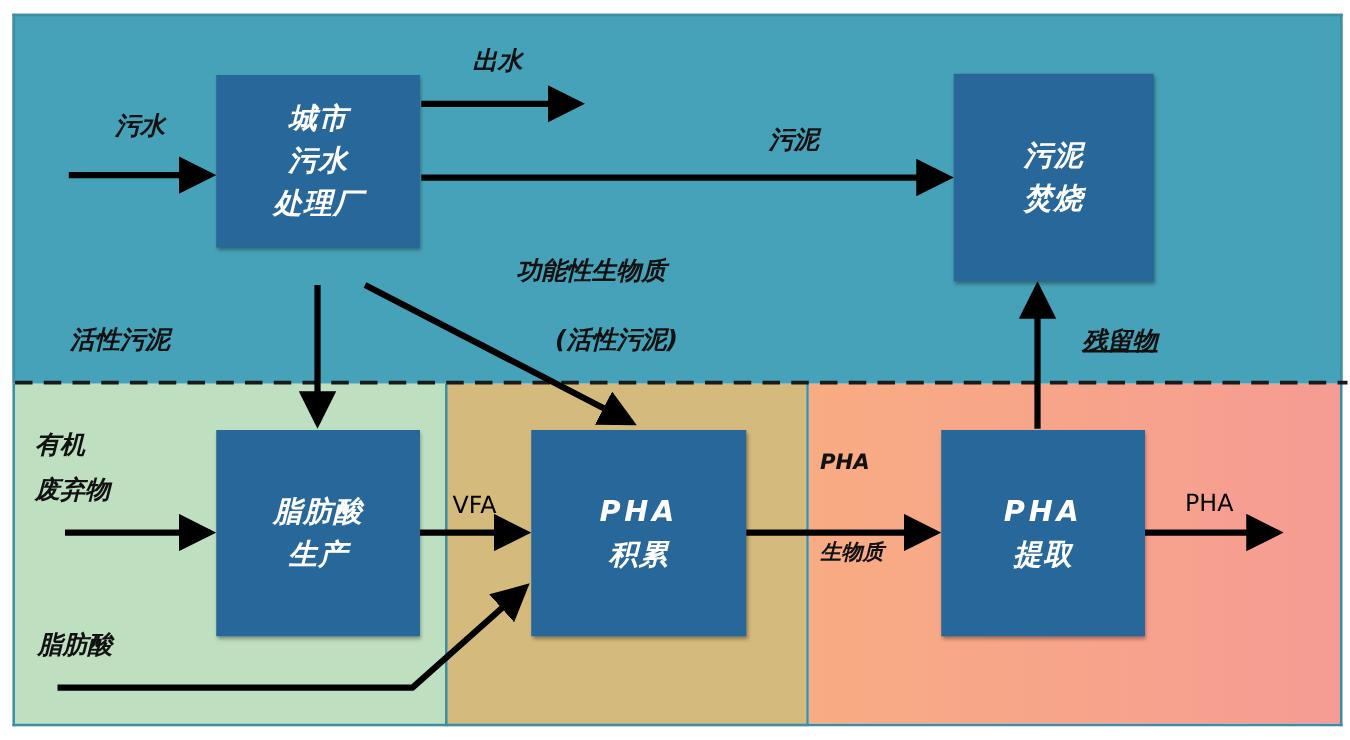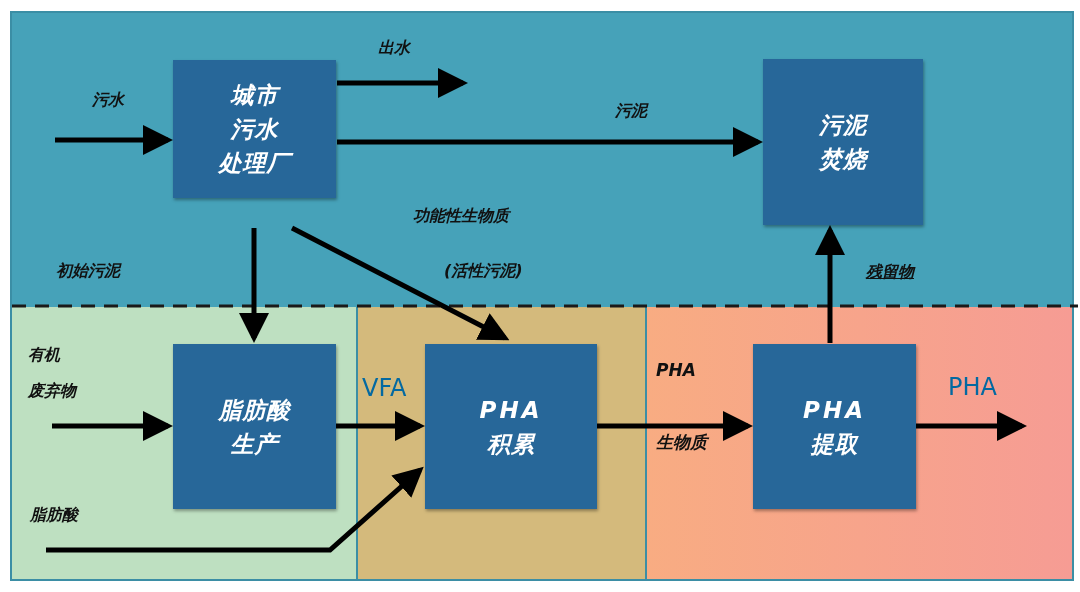--- a/index.html
+++ b/index.html
@@ -9,23 +9,23 @@
   #zone-top { left:10px; top:11px; width:1064px; height:296px; background:#46a2b9; border:2px solid #3b8ea5; border-bottom:none; }
   #zone-green { left:10px; top:307px; width:346px; height:274px; background:#bee0c1; border:2px solid #3b8ea5; border-top:none; border-right:none; }
   #zone-tan { left:356px; top:307px; width:289px; height:274px; background:#d4ba7c; border:2px solid #3b8ea5; border-top:none; border-right:none; }
   #zone-salmon { left:645px; top:307px; width:429px; height:274px;
                  background:linear-gradient(90deg,#f8ac82 0%,#f69c94 100%);
                  border:2px solid #3b8ea5; border-top:none; }
   .box { position:absolute; background:#276799; box-shadow:1px 2px 3px rgba(0,0,0,0.35);
          display:flex; flex-direction:column; align-items:center; justify-content:center;
          color:#ffffff; font-weight:bold; font-style:italic; font-size:23px; line-height:34px; text-align:center; }
   .box span { display:block; letter-spacing:1px; }
-  .lbl { position:absolute; color:#111111; font-weight:bold; font-style:italic; font-size:16px; line-height:30px; white-space:nowrap; }
+  .lbl { position:absolute; color:#111111; font-weight:bold; font-style:italic; font-size:20px; line-height:30px; white-space:nowrap; }
   .lbl.small { font-size:17px; line-height:25px; }
-  .lbl.plain { font-weight:normal; font-style:normal; font-size:24px; color:#0369a1; }
+  .lbl.plain { font-weight:normal; font-style:normal; font-size:19px; color:#000000;margin-top:16px; }
   svg#arrows { position:absolute; left:0; top:0; width:1080px; height:592px; pointer-events:none; }
 </style>
 </head>
 <body>
 
 <div class="zone" id="zone-top"></div>
 <div class="zone" id="zone-green"></div>
 <div class="zone" id="zone-tan"></div>
 <div class="zone" id="zone-salmon"></div>
 
@@ -47,21 +47,21 @@
   <span>积累</span>
 </div>
 <div class="box" style="left:753px;top:344px;width:163px;height:165px;">
   <span style="letter-spacing:3px;">PHA</span>
   <span>提取</span>
 </div>
 
 <div class="lbl" style="left:92px;top:85px;">污水</div>
 <div class="lbl" style="left:378px;top:33px;">出水</div>
 <div class="lbl" style="left:615px;top:96px;">污泥</div>
-<div class="lbl" style="left:56px;top:256px;">初始污泥</div>
+<div class="lbl" style="left:56px;top:256px;">活性污泥</div>
 <div class="lbl" style="left:413px;top:201px;text-align:center;">功能性生物质</div>
 <div class="lbl" style="left:444px;top:256px;">(活性污泥)</div>
 <div class="lbl" style="left:866px;top:257px;text-decoration:underline;">残留物</div>
 <div class="lbl" style="left:28px;top:340px;">有机</div>
 <div class="lbl" style="left:28px;top:376px;">废弃物</div>
 <div class="lbl" style="left:30px;top:500px;">脂肪酸</div>
 <div class="lbl plain" style="left:362px;top:373px;">VFA</div>
 <div class="lbl small" style="left:656px;top:358px;">PHA</div>
 <div class="lbl small" style="left:656px;top:386px;margin-top:44px;">生物质</div>
 <div class="lbl plain" style="left:948px;top:372px;">PHA</div>

